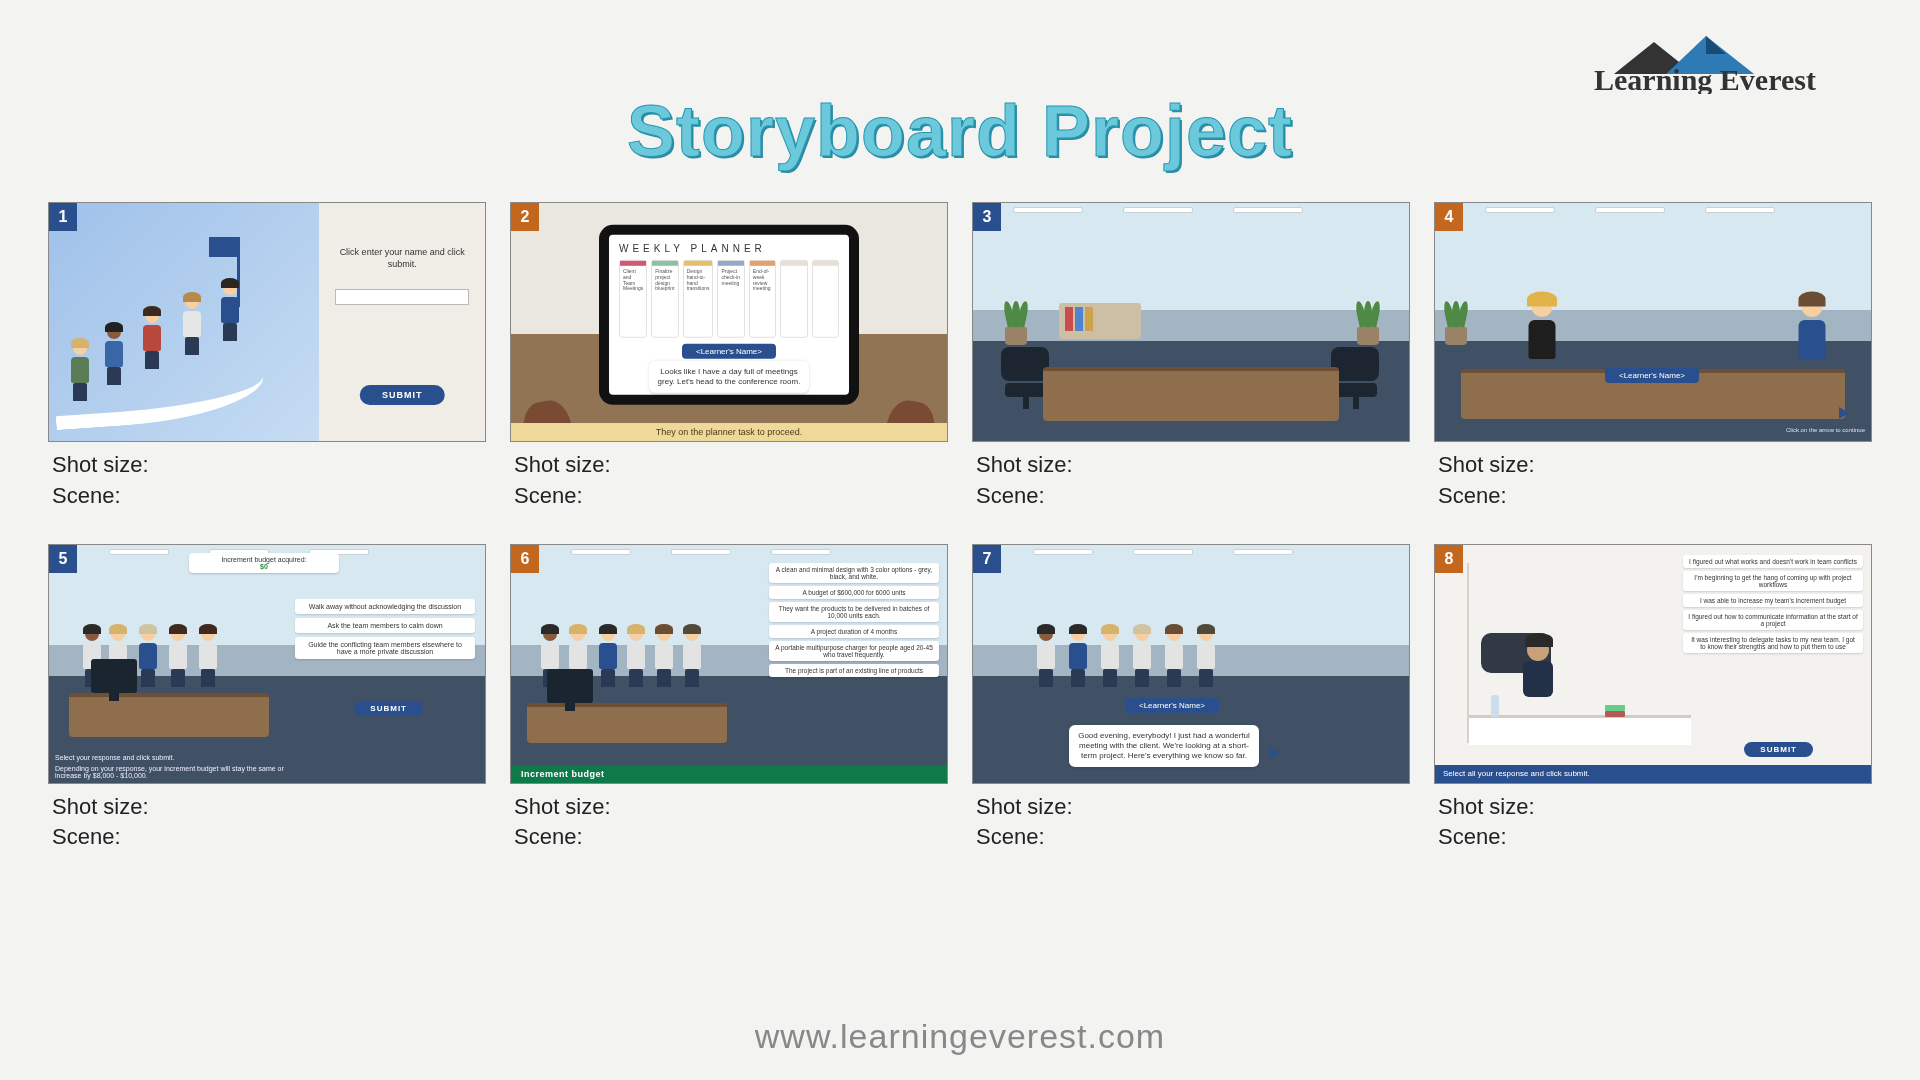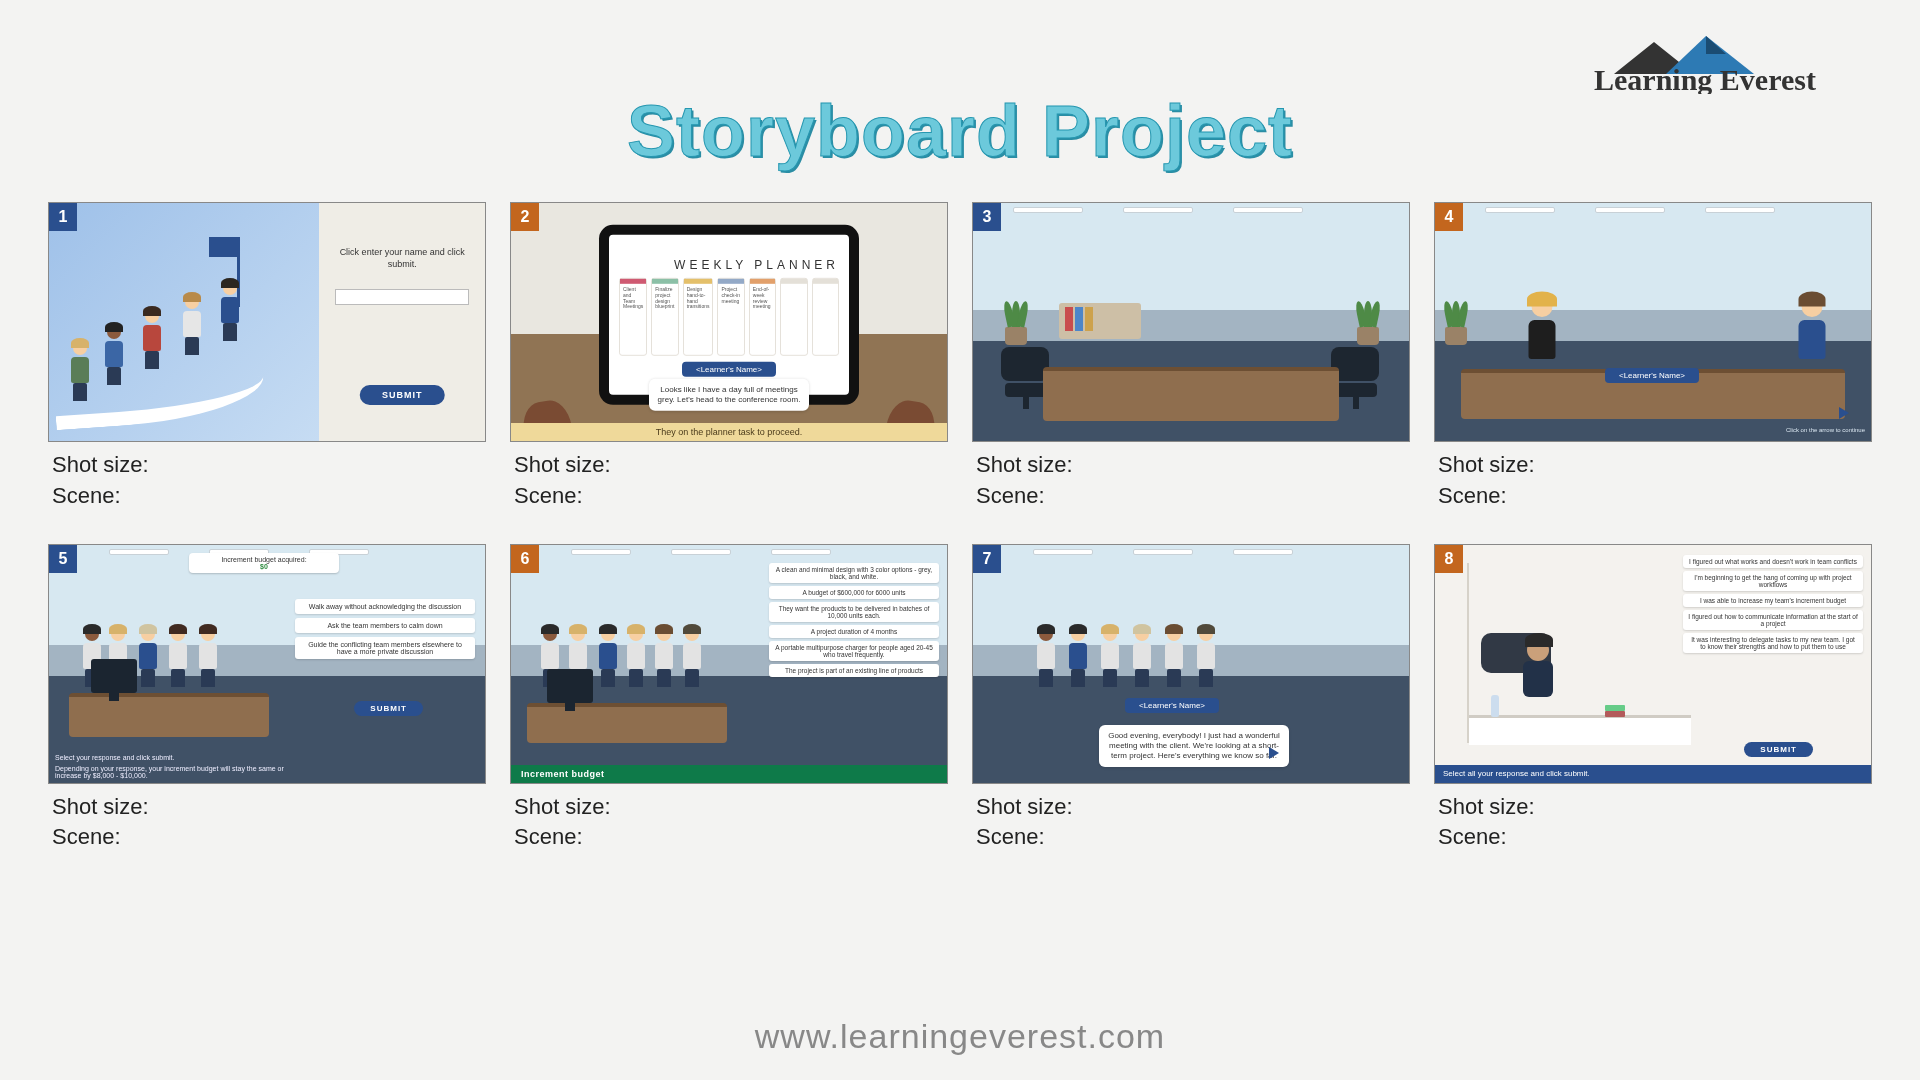--- a/index.html
+++ b/index.html
@@ -101,21 +101,21 @@
   .desk { position:absolute; background:#8f6e4e; border-top:4px solid #6d4f33; }
   .monitor { position:absolute; width:46px; height:34px; background:#1b2530; border-radius:3px;}
   .monitor::after{content:""; position:absolute; bottom:-8px; left:18px; width:10px; height:8px; background:#1b2530;}
 
   
   .tablet {
     position:absolute; left:50%; top:50%; transform:translate(-50%,-54%);
     width:260px; height:180px; background:#111; border-radius:14px; padding:10px;
   }
   .tablet .screen { background:#fff; width:100%; height:100%; border-radius:4px; padding:8px 10px 4px; }
-  .tablet .wtitle { font-size:12px; letter-spacing:4px; text-align:right; margin-bottom:6px; color:#333;margin-top:15px;}
+  .tablet .wtitle { font-size:10px; letter-spacing:4px; text-align:left; margin-bottom:6px; color:#333;}
   .wkcols { display:flex; gap:4px; }
   .wkcol { flex:1; border:1px solid #e5e1da; border-radius:3px; height:78px; position:relative; font-size:5px; color:#555;}
   .wkcol .hdr { height:5px; width:100%; }
   .wkcol .lbl { padding:3px 3px 0; line-height:1.15; }
   .hand {
     position:absolute; width:48px; height:70px; background:#7a4b33; border-radius:40% 40% 20% 20%;
     bottom:-30px;
   }
   .handL{ left:14px; transform:rotate(-10deg);}
   .handR{ right:14px; transform:rotate(10deg);}
@@ -494,21 +494,21 @@
           <div class="body" style="background:#e3e3e3;"></div>
           <div class="legs"></div>
         </div>
       <div class="person" style="left:220px;bottom:96px;">
           <div class="hair" style="background:#514a3b;"></div>
           <div class="head"></div>
           <div class="body" style="background:#e3e3e3;"></div>
           <div class="legs"></div>
         </div>
       <div class="namebar" style="bottom:70px;left:152px;">&lt;Learner's Name&gt;</div>
-      <div class="speech" style="bottom:16px;left:126px;width:190px;">Good evening, everybody! I just had a wonderful meeting with the client. We're looking at a short-term project. Here's everything we know so far.</div>
+      <div class="speech" style="bottom:16px;left:96px;width:190px;">Good evening, everybody! I just had a wonderful meeting with the client. We're looking at a short-term project. Here's everything we know so far.</div>
       <div class="playtri" style="left:296px;bottom:24px;"></div>
     </div>
     <div class="caption">
       <div>Shot size:</div>
       <div>Scene:</div>
     </div>
   </div>
 
   <div class="cell">
     <div class="frame whitebg">

